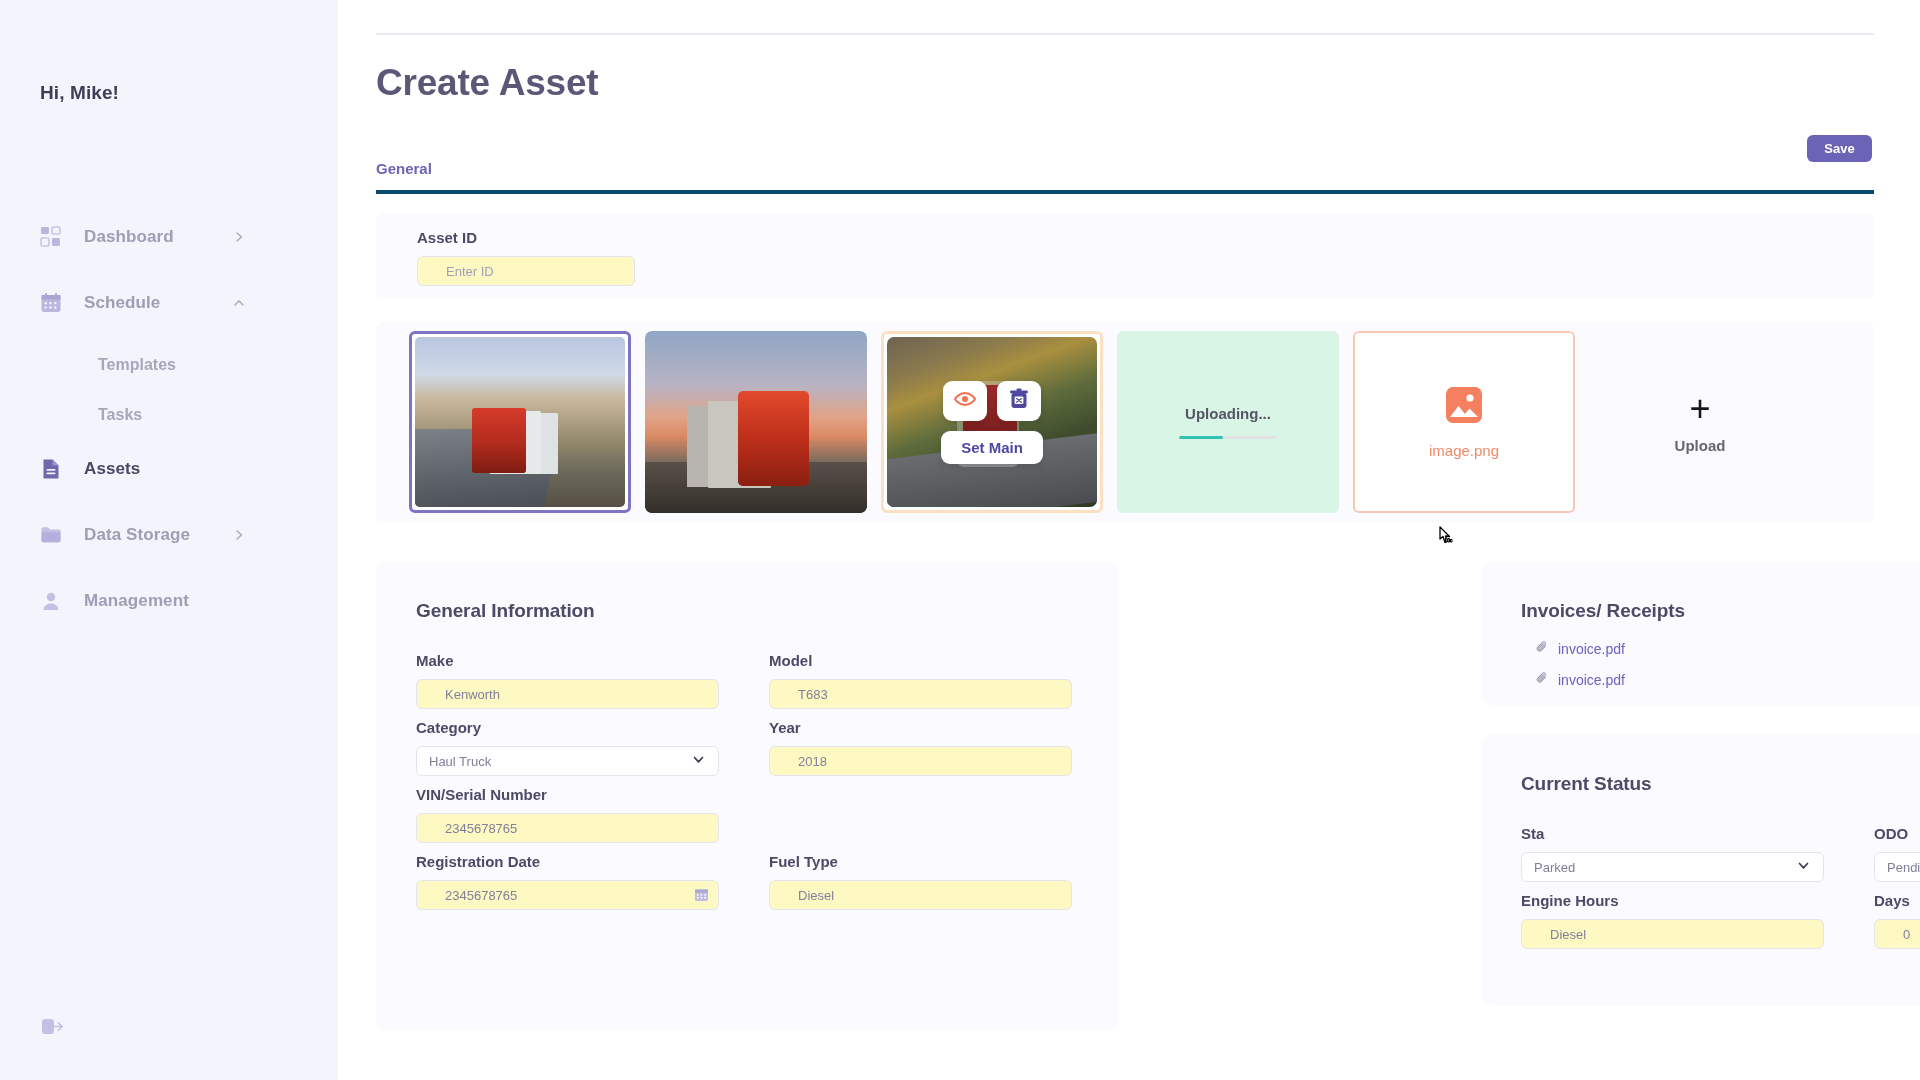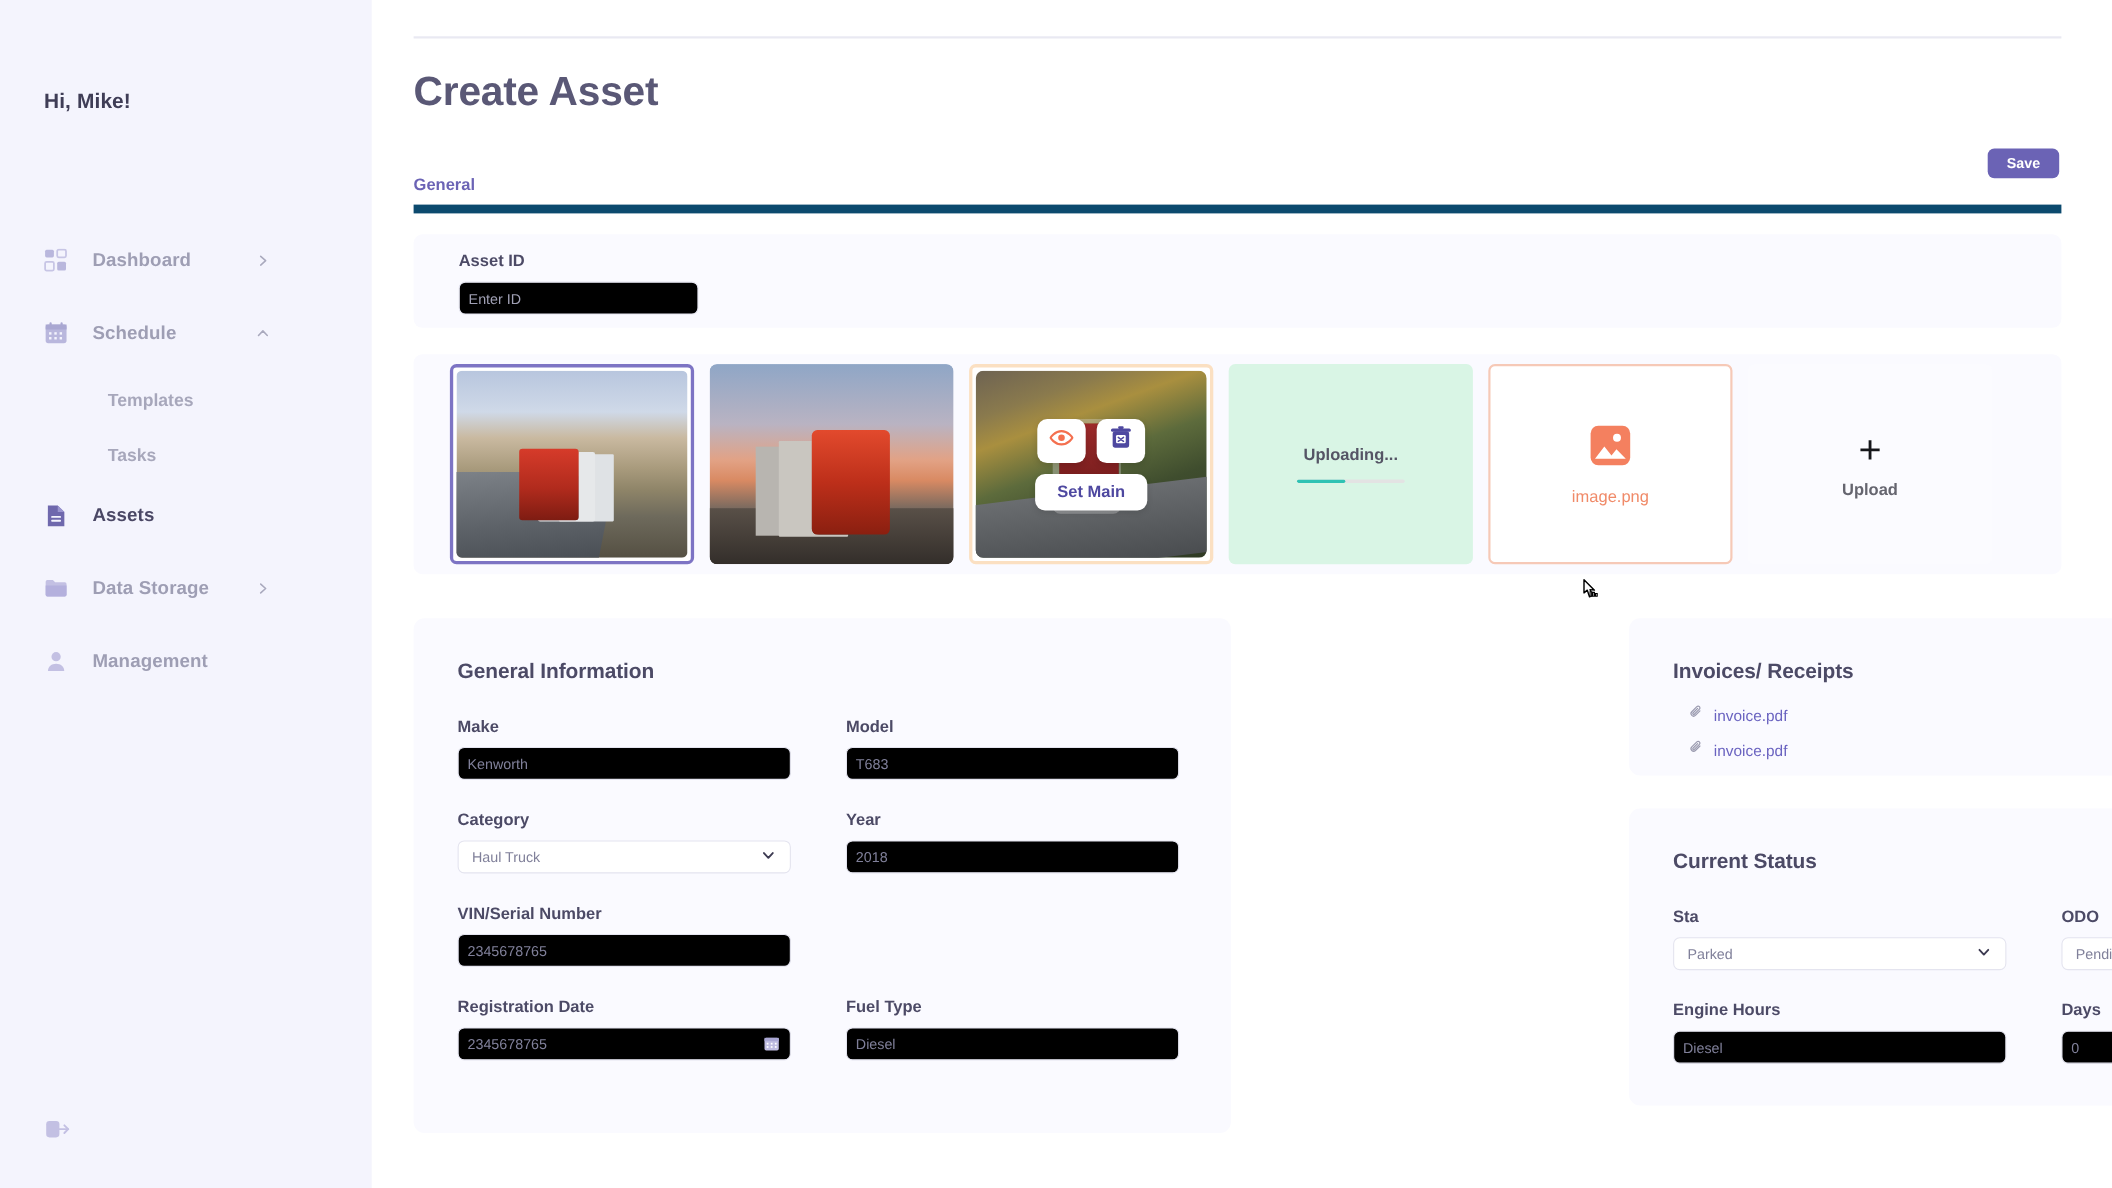--- a/index.html
+++ b/index.html
@@ -91,42 +91,42 @@
     position: absolute; right: 48px; top: 135px;
     width: 65px; height: 27px; border-radius: 6px;
     background: #6b63b5; color: #ffffff;
     font-size: 13px; font-weight: bold;
     border: none; cursor: pointer;
     font-family: "Liberation Sans", sans-serif;
     display: flex; align-items: center; justify-content: center;
   }
   .tabs {
     position: absolute; left: 38px; top: 160px; right: 46px;
-    border-bottom: 8px solid #0c4a6e;
+    border-bottom: 4px solid #0c4a6e;
     height: 34px;
   }
   .tab {
     font-size: 15px; font-weight: bold; color: #6b63b5;
     cursor: pointer; display: inline-block;
   }
 
   
   .panel-assetid {
     position: absolute; left: 378px; top: 213px;
     left: 38px; width: 1498px; top: 213px; height: 85px;
     background: #fafaff; border-radius: 8px;
   }
   .field-label {
     font-size: 15px; font-weight: bold; color: #4c4a66;
     margin-bottom: 10px; display: block;
   }
   .assetid-inner { padding: 16px 0 0 41px; }
   .inp {
     height: 30px; border: 1px solid #e4e4ef; border-radius: 6px;
-    background: #000000; padding: 0 8px;
+    background: #fef9c3; padding: 0 28px;
     font-family: "Liberation Sans", sans-serif;
     font-size: 13px; color: #80809a; outline: none;
   }
   .inp::placeholder { color: #a0a0b4; }
 
   
   .gallery {
     position: absolute; left: 38px; top: 322px;
     width: 1498px; height: 200px;
     background: #fafaff; border-radius: 8px;
@@ -260,21 +260,21 @@
   .panel-right-bottom {
     position: absolute; left: 1143px; top: 735px;
     width: 743px; height: 270px;
     background: #fafaff; border-radius: 10px;
     padding: 38px 40px 0 40px;
   }
   .sect-title {
     font-size: 19px; font-weight: bold; color: #4c4a66;
     margin-bottom: 30px; letter-spacing: -.1px;
   }
-  .frow { display: flex; gap: 50px; margin-bottom: 28px; }
+  .frow { display: flex; gap: 50px; margin-bottom: 10px; }
   .fcol { width: 303px; }
   .fcol .inp, .fcol .sel { width: 100%; }
   .sel {
     height: 30px; border: 1px solid #e4e4ef; border-radius: 6px;
     background: #ffffff; padding: 0 12px;
     font-size: 13px; color: #80809a;
     display: flex; align-items: center; justify-content: space-between;
     cursor: pointer;
   }
   .sel span { color: #80809a; }

